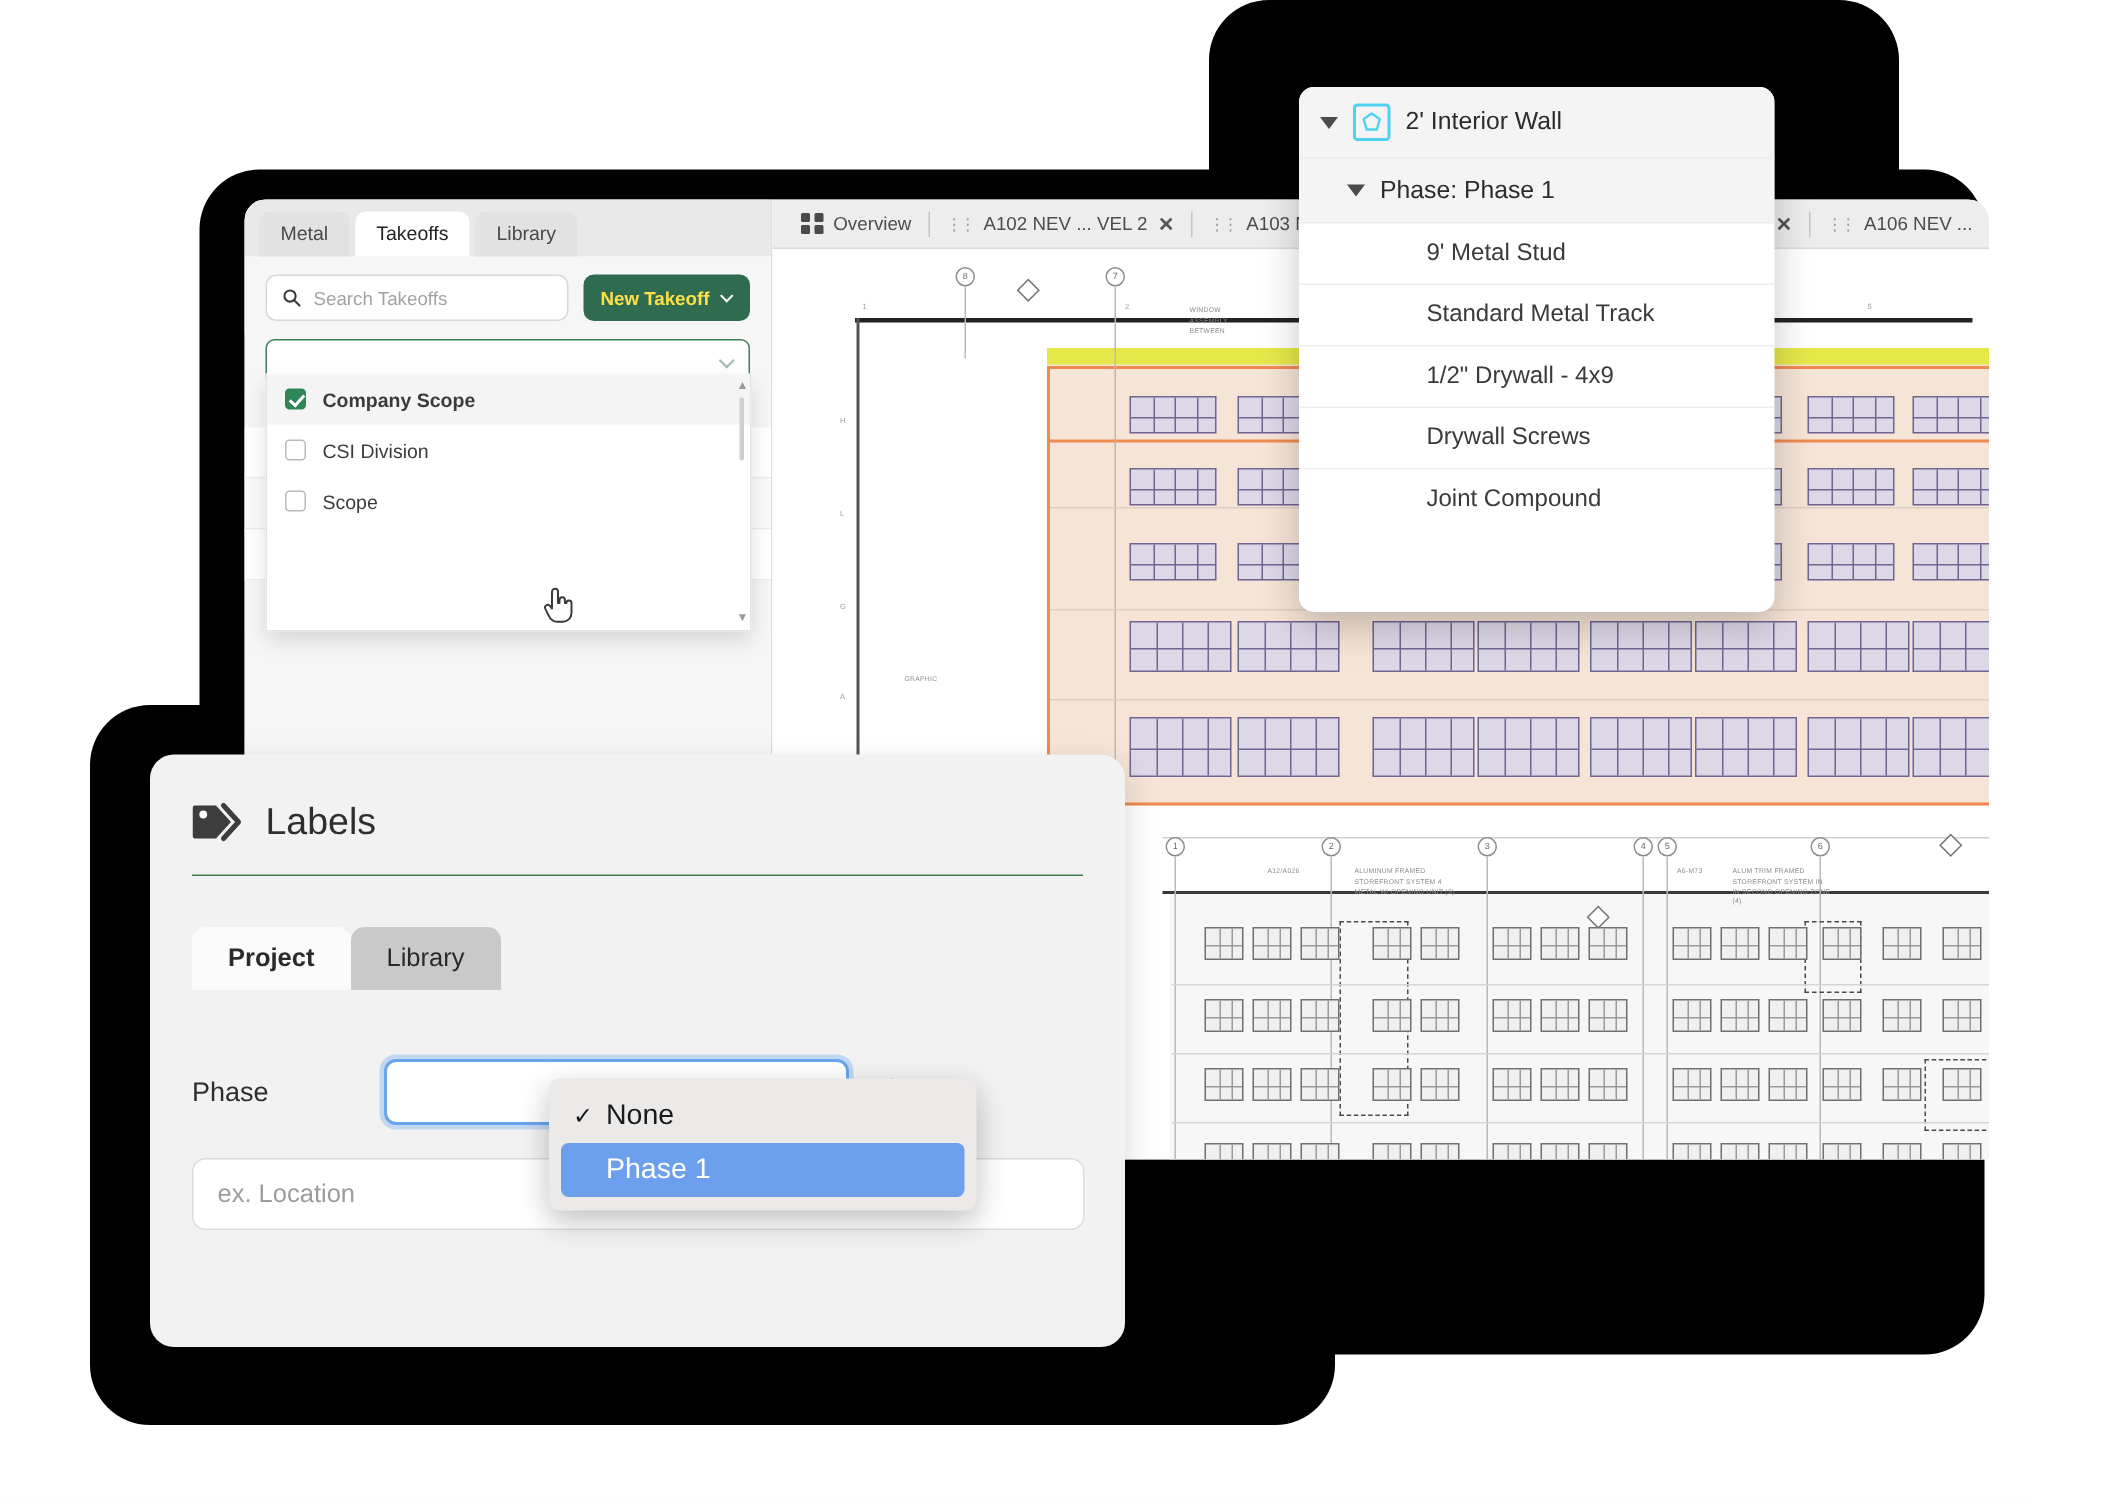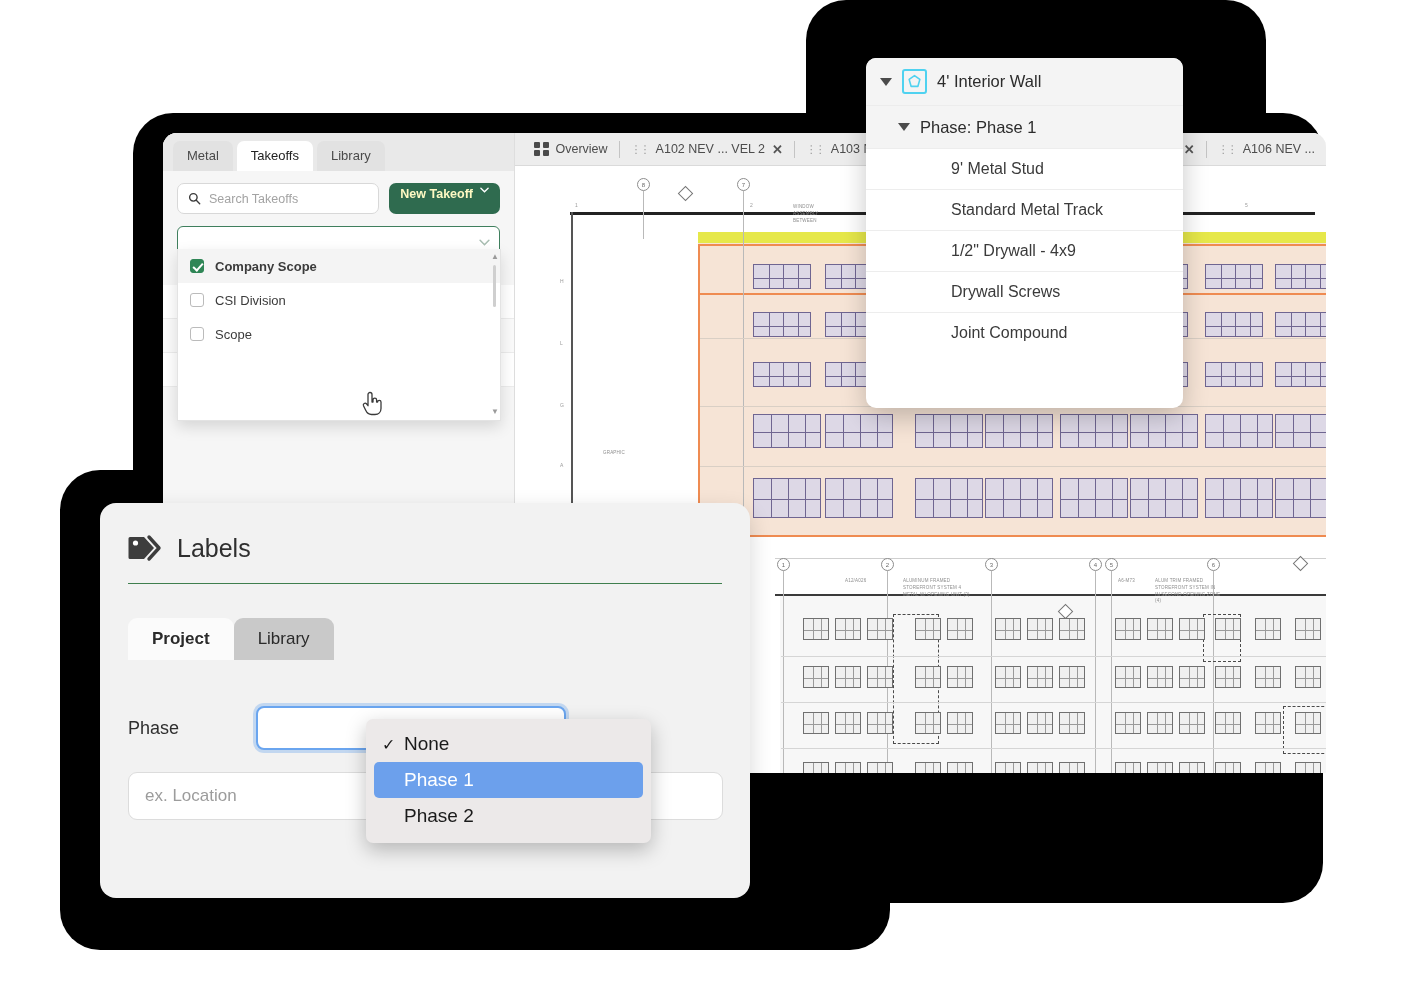--- a/index.html
+++ b/index.html
@@ -45,23 +45,23 @@
   }
   .tab.active { background: #ffffff; color: #222; }
 
   .searchrow { display: flex; align-items: center; gap: 10px; padding: 12px 14px 8px 14px; background: #f6f6f6;}
   .searchbox {
     flex: 1; height: 31px; background: #fff; border: 1px solid #d8d8d8;
     border-radius: 7px; display: flex; align-items: center; gap: 8px; padding: 0 10px;
   }
   .searchbox .ph { font-size: 12.5px; color: #a3a3a3; }
   .btn-green {
-    background: #2f6b4f; color: #fef9c3; font-size: 12.5px; font-weight: bold;
+    background: #2f6b4f; color: #fde047; font-size: 12.5px; font-weight: bold;
     height: 31px; border-radius: 7px; padding: 4px 11px;
-    display: flex; gap: 7px; cursor: pointer; white-space: nowrap;
+    display: flex; align-items: center; gap: 7px; cursor: pointer; white-space: nowrap;
   }
 
   .filterbox {
     margin: 4px 14px 0 14px; height: 32px; background: #fff;
     border: 1.5px solid #3f7f5d; border-radius: 6px;
     display: flex; align-items: center; justify-content: flex-end; padding: 0 9px;
   }
 
   
   #filter-dropdown {
@@ -908,21 +908,21 @@
   </div>
 
   <div id="assembly">
     <div class="asm-row" id="asm-title">
       <span class="caret"></span>
       <span id="wall-icon">
         <svg width="15" height="15" viewBox="0 0 14 14">
             <path d="M7 1.5 L12 5 L10.2 11.5 L3.8 11.5 L2 5 Z" fill="none" stroke="#4fd2f0" stroke-width="1.5" stroke-linejoin="round"></path>
           </svg>
       </span>
-      <span>4' Interior Wall</span>
+      <span>2' Interior Wall</span>
     </div>
     <div class="asm-row" id="asm-phase">
       <span class="caret"></span>
       <span>Phase: Phase 1</span>
     </div>
     <div class="asm-leaf">9' Metal Stud</div>
     <div class="asm-leaf">Standard Metal Track</div>
     <div class="asm-leaf">1/2" Drywall - 4x9</div>
     <div class="asm-leaf">Drywall Screws</div>
     <div class="asm-leaf">Joint Compound</div>
@@ -964,19 +964,15 @@
 
     <div id="phase-menu">
       <div class="popt">
         <span class="ck">✓</span>
         <span>None</span>
       </div>
       <div class="popt sel">
         <span class="ck"></span>
         <span>Phase 1</span>
       </div>
-      <div class="popt">
-        <span class="ck"></span>
-        <span>Phase 2</span>
-      </div>
     </div>
   </div>
 </div>
 
 </body></html>

